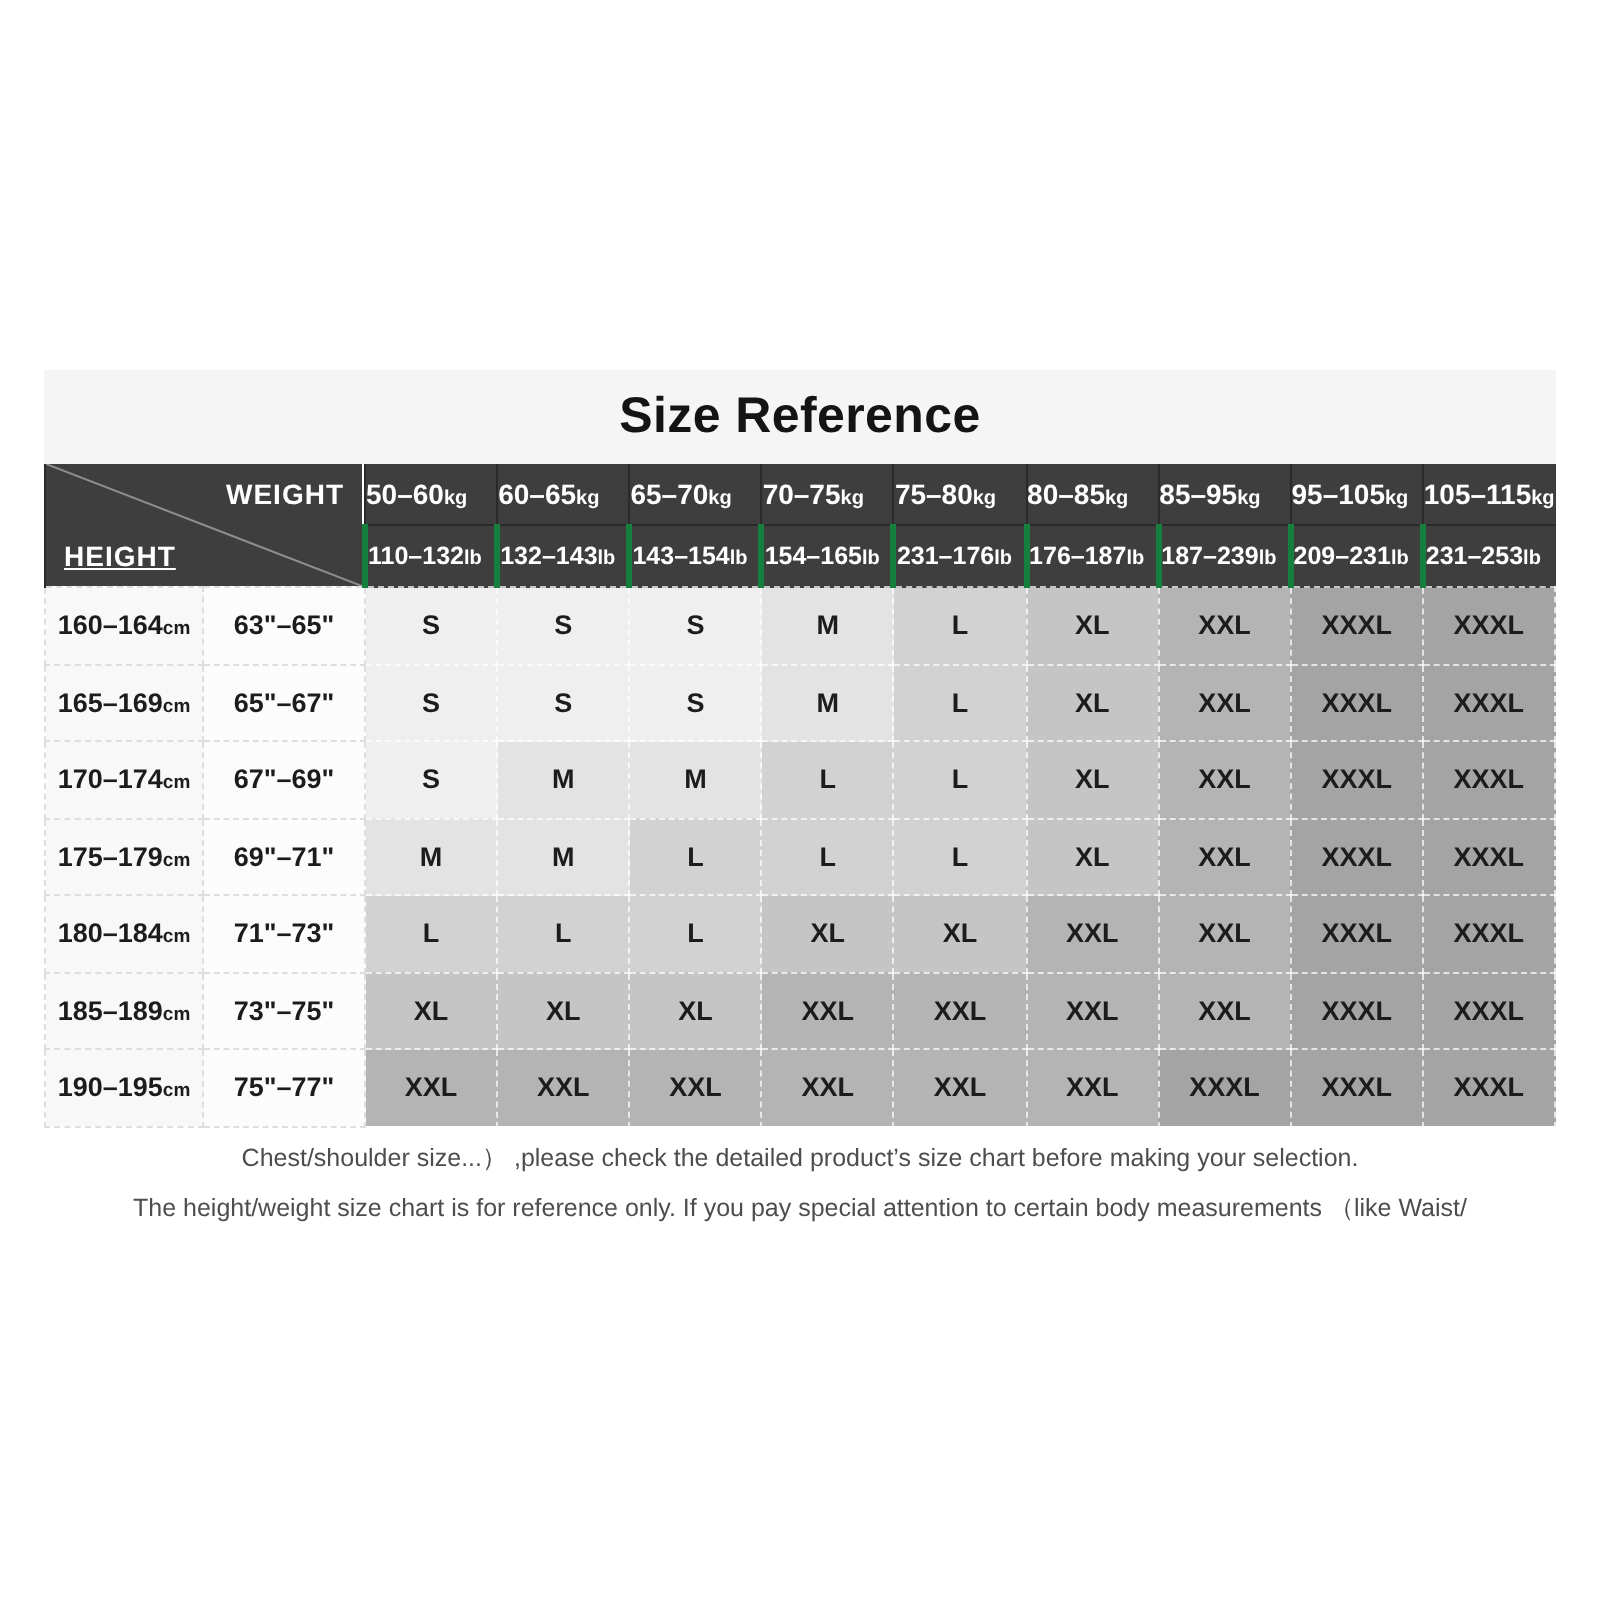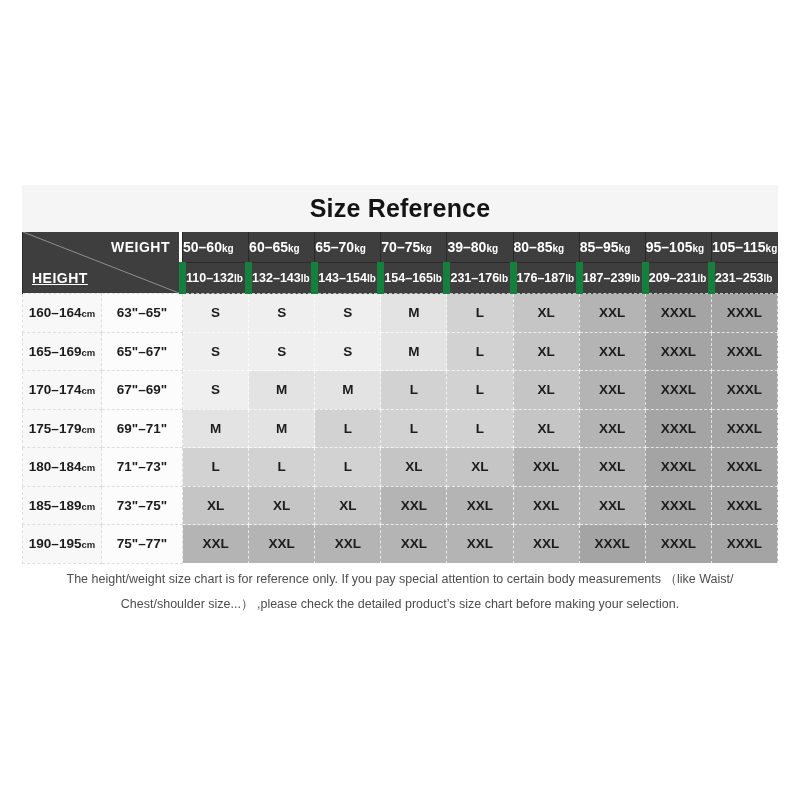--- a/index.html
+++ b/index.html
@@ -5,21 +5,21 @@
   html,body{margin:0;padding:0;background:#fff;}
   .page{position:relative;width:800px;height:776px;background:#fff;overflow:hidden;
         font-family:"Liberation Sans",sans-serif;}
   .sheet{position:absolute;left:22px;top:185px;width:756px;}
   .title-band{height:47px;background:#f5f5f5;display:flex;align-items:center;justify-content:center;}
   .title-band h1{margin:0;font-size:25px;font-weight:bold;color:#141414;letter-spacing:.2px;}
   table.size-table{width:756px;border-collapse:collapse;table-layout:fixed;}
   thead th{background:#3e3e3e;color:#fff;font-weight:bold;height:30px;padding:0;
            text-align:left;vertical-align:middle;}
   thead tr.kg-row th{font-size:14px;border-left:1px solid #2a2a2a;}
-  thead tr.lb-row th{font-size:12.5px;border-left:7px solid #15803d;border-top:1px solid #2a2a2a;}
+  thead tr.lb-row th{font-size:12.5px;border-left:3px solid #15803d;border-top:1px solid #2a2a2a;}
   thead th.corner{position:relative;border:none;border-left:none;}
   .corner svg{position:absolute;left:0;top:0;width:100%;height:100%;display:block;}
   .corner .axis-weight{position:absolute;top:7px;right:9px;font-size:14px;letter-spacing:.5px;}
   .corner .axis-height{position:absolute;bottom:7px;left:9px;font-size:14px;letter-spacing:.5px;text-decoration:underline;}
   thead .unit{font-size:10px;font-weight:bold;}
   tbody td{height:37.5px;padding:0;text-align:center;vertical-align:middle;
            font-size:13.5px;font-weight:bold;color:#1c1c1c;}
   td.cm-cell{background:#f8f8f8;border:1px dashed #dedede;}
   td.in-cell{background:#fcfcfc;border:1px dashed #dedede;}
   td.cm-cell .unit{font-size:9.5px;}
@@ -49,21 +49,21 @@
             <svg viewBox="0 0 100 100" preserveAspectRatio="none">
               <line x1="0" y1="0" x2="100" y2="100" stroke="#8f8f8f" stroke-width="1" vector-effect="non-scaling-stroke"></line>
             </svg>
             <span class="axis-weight">WEIGHT</span>
             <span class="axis-height">HEIGHT</span>
           </th>
         <th><span class="num">50–60</span><span class="unit">kg</span></th>
             <th><span class="num">60–65</span><span class="unit">kg</span></th>
             <th><span class="num">65–70</span><span class="unit">kg</span></th>
             <th><span class="num">70–75</span><span class="unit">kg</span></th>
-            <th><span class="num">39–80</span><span class="unit">kg</span></th>
+            <th><span class="num">75–80</span><span class="unit">kg</span></th>
             <th><span class="num">80–85</span><span class="unit">kg</span></th>
             <th><span class="num">85–95</span><span class="unit">kg</span></th>
             <th><span class="num">95–105</span><span class="unit">kg</span></th>
             <th><span class="num">105–115</span><span class="unit">kg</span></th>
           </tr>
         <tr class="lb-row">
             <th><span class="num">110–132</span><span class="unit">lb</span></th>
             <th><span class="num">132–143</span><span class="unit">lb</span></th>
             <th><span class="num">143–154</span><span class="unit">lb</span></th>
             <th><span class="num">154–165</span><span class="unit">lb</span></th>
@@ -165,16 +165,16 @@
             <td class="size-cell" style="background: rgb(164, 164, 164);">XXXL</td>
             <td class="size-cell" style="background: rgb(164, 164, 164);">XXXL</td>
             <td class="size-cell" style="background: rgb(164, 164, 164);">XXXL</td>
           </tr>
         </tbody>
     </table>
 
   </div>
 
   <div class="footer">
+    <div>Chest/shoulder size...） ,please check the detailed product’s size chart before making your selection.</div>
     <div>The height/weight size chart is for reference only. If you pay special attention to certain body measurements （like Waist/</div>
-    <div>Chest/shoulder size...） ,please check the detailed product’s size chart before making your selection.</div>
   </div>
 </div>
 
 </body></html>

